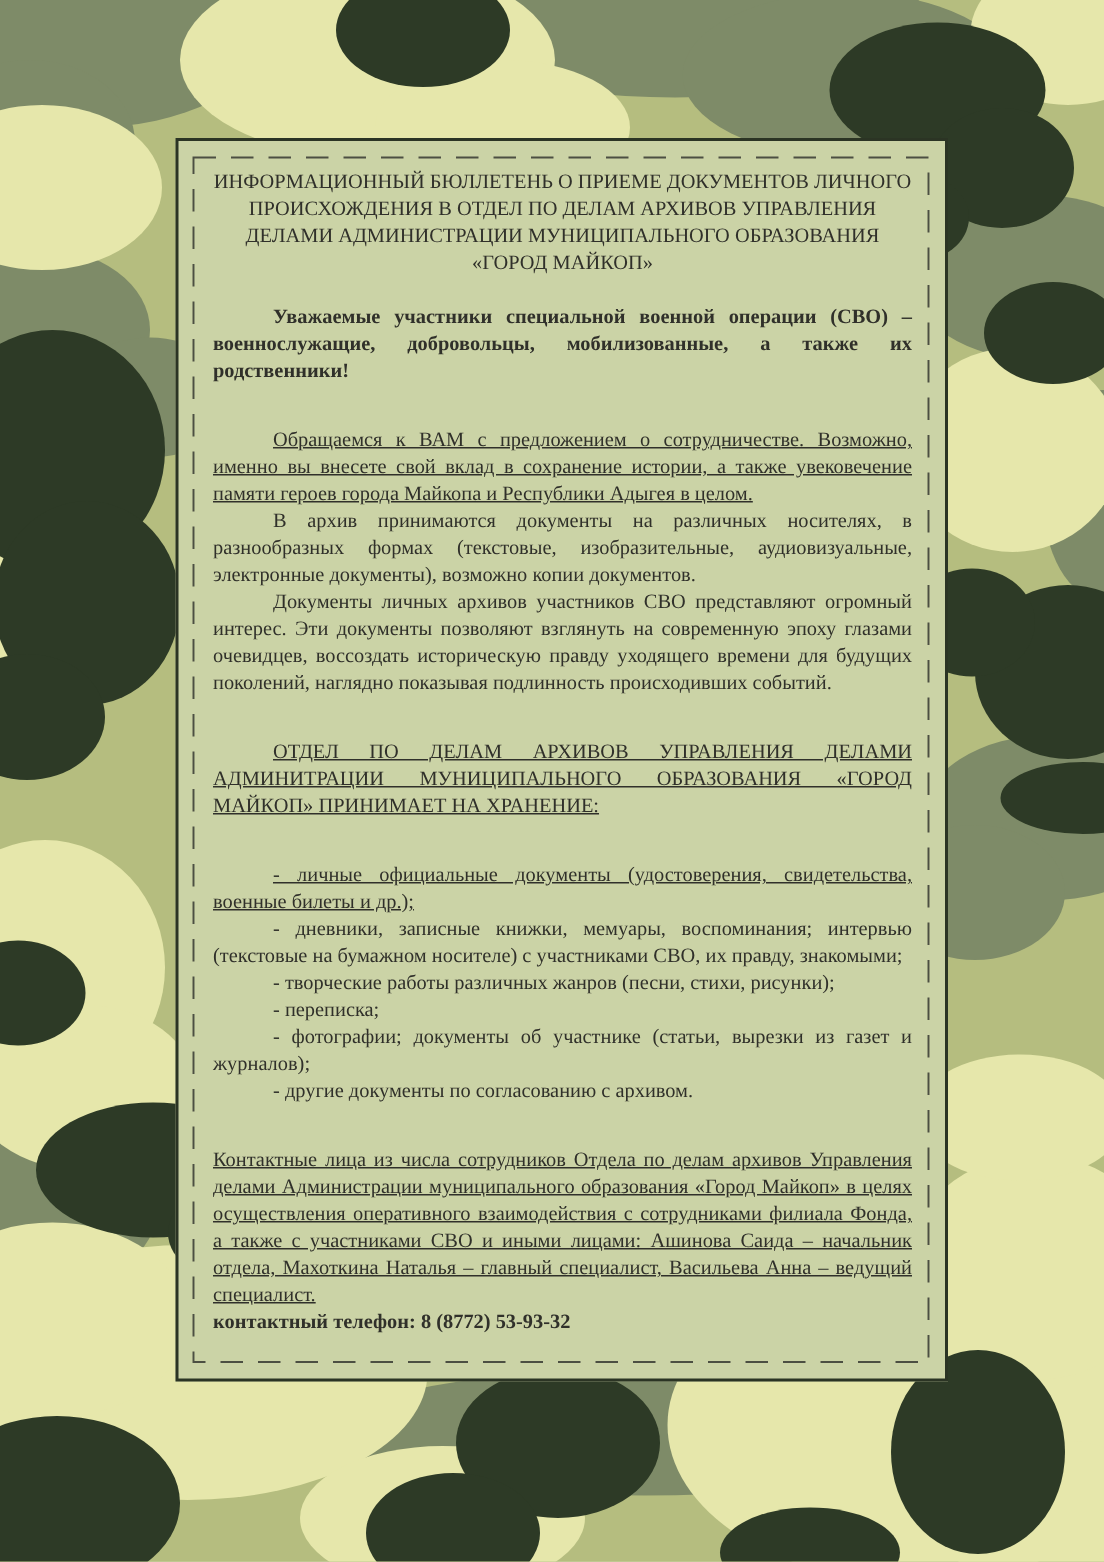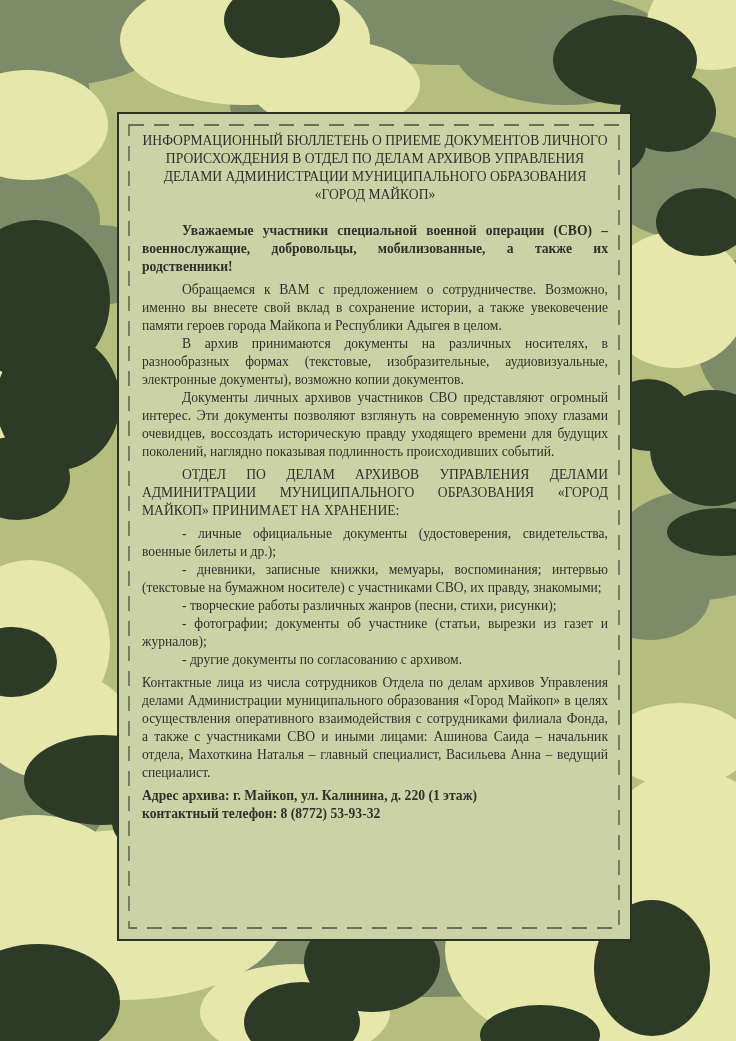--- a/index.html
+++ b/index.html
@@ -6,34 +6,34 @@
   body{
     width:736px;height:1041px;position:relative;overflow:hidden;
     font-family:"Liberation Serif","DejaVu Serif",serif;
     background:#b5bd7f;
   }
   .camo{position:absolute;left:0;top:0;width:736px;height:1041px;display:block;}
   .c-g{fill:#7e8b68;}
   .c-c{fill:#e6e7ab;}
   .c-d{fill:#2d3a26;}
   .doc-box{
-    position:absolute;left:117px;top:112px;width:511px;height:825px;
+    position:absolute;left:117px;top:92px;width:511px;height:825px;
     background:#cbd3a6;border:2px solid #2b3424;box-sizing:content-box;
   }
   .dash-border{position:absolute;left:0;top:0;width:511px;height:825px;pointer-events:none;}
   .dash-border rect{fill:none;stroke:#4c4f42;stroke-width:1.3;stroke-dasharray:15 10;}
   .content{
     position:absolute;left:0;top:0;right:0;bottom:0;
     padding:18px 22px 0 23px;
     color:#30302a;font-size:13.6px;line-height:18px;
   }
   .content p{margin:0;text-align:justify;}
   p.title{text-align:center;text-indent:0;margin-bottom:18px;}
   p.indent{text-indent:40px;}
-  p.sp-before{margin-top:5px;}
+  p.sp-before{margin-top:28px;text-decoration:underline;}
   .bold{font-weight:bold;}
   .addr-block p{text-align:left;}
   a.email-link{color:#0f62c4;text-decoration:underline;font-weight:bold;cursor:pointer;}
 </style>
 </head>
 <body>
 
 <svg class="camo" viewBox="0 0 736 1041" preserveAspectRatio="none" aria-hidden="true">
 
   <ellipse class="c-g" cx="60" cy="25" rx="115" ry="60"></ellipse>
@@ -97,21 +97,21 @@
   <div class="content">
     <p class="title bold-none">ИНФОРМАЦИОННЫЙ БЮЛЛЕТЕНЬ О ПРИЕМЕ ДОКУМЕНТОВ ЛИЧНОГО ПРОИСХОЖДЕНИЯ В ОТДЕЛ ПО ДЕЛАМ АРХИВОВ УПРАВЛЕНИЯ ДЕЛАМИ АДМИНИСТРАЦИИ МУНИЦИПАЛЬНОГО ОБРАЗОВАНИЯ «ГОРОД МАЙКОП»</p>
     <p class="indent bold">Уважаемые участники специальной военной операции (СВО) – военнослужащие, добровольцы, мобилизованные, а также их родственники!</p>
     <p class="indent sp-before">Обращаемся к ВАМ с предложением о сотрудничестве. Возможно, именно вы внесете свой вклад в сохранение истории, а также увековечение памяти героев города Майкопа и Республики Адыгея в целом.</p>
     <p class="indent">В архив принимаются документы на различных носителях, в разнообразных формах (текстовые, изобразительные, аудиовизуальные, электронные документы), возможно копии документов.</p>
     <p class="indent">Документы личных архивов участников СВО представляют огромный интерес. Эти документы позволяют взглянуть на современную эпоху глазами очевидцев, воссоздать историческую правду уходящего времени для будущих поколений, наглядно показывая подлинность происходивших событий.</p>
     <p class="indent sp-before">ОТДЕЛ ПО ДЕЛАМ АРХИВОВ УПРАВЛЕНИЯ ДЕЛАМИ АДМИНИТРАЦИИ МУНИЦИПАЛЬНОГО ОБРАЗОВАНИЯ «ГОРОД МАЙКОП» ПРИНИМАЕТ НА ХРАНЕНИЕ:</p>
     <p class="indent sp-before">- личные официальные документы (удостоверения, свидетельства, военные билеты и др.);</p>
     <p class="indent">- дневники, записные книжки, мемуары, воспоминания; интервью (текстовые на бумажном носителе) с участниками СВО, их правду, знакомыми;</p>
     <p class="indent">- творческие работы различных жанров (песни, стихи, рисунки);</p>
+    <p class="indent">- переписка;</p>
     <p class="indent">- фотографии; документы об участнике (статьи, вырезки из газет и журналов);</p>
     <p class="indent">- другие документы по согласованию с архивом.</p>
     <p class="sp-before">Контактные лица из числа сотрудников Отдела по делам архивов Управления делами Администрации муниципального образования «Город Майкоп» в целях осуществления оперативного взаимодействия с сотрудниками филиала Фонда, а также с участниками СВО и иными лицами: Ашинова Саида – начальник отдела, Махоткина Наталья – главный специалист, Васильева Анна – ведущий специалист.</p>
     <div class="addr-block">
-      <p class="bold sp-before">Адрес архива: г. Майкоп, ул. Калинина, д. 220 (1 этаж)</p>
       <p class="bold">контактный телефон: 8 (8772) 53-93-32</p>
     </div>
   </div>
 </div>
 
 </body></html>

